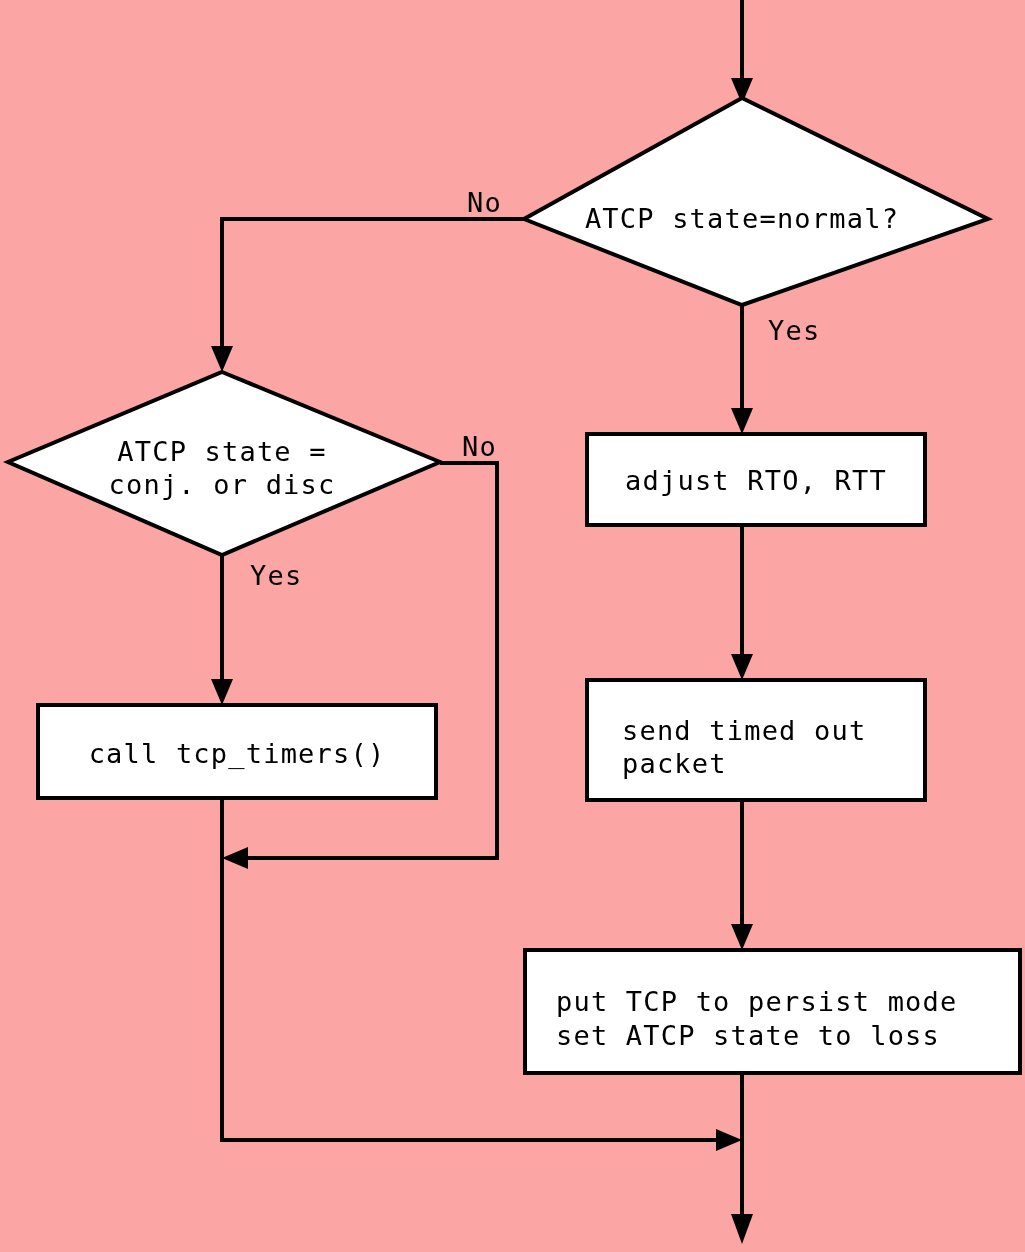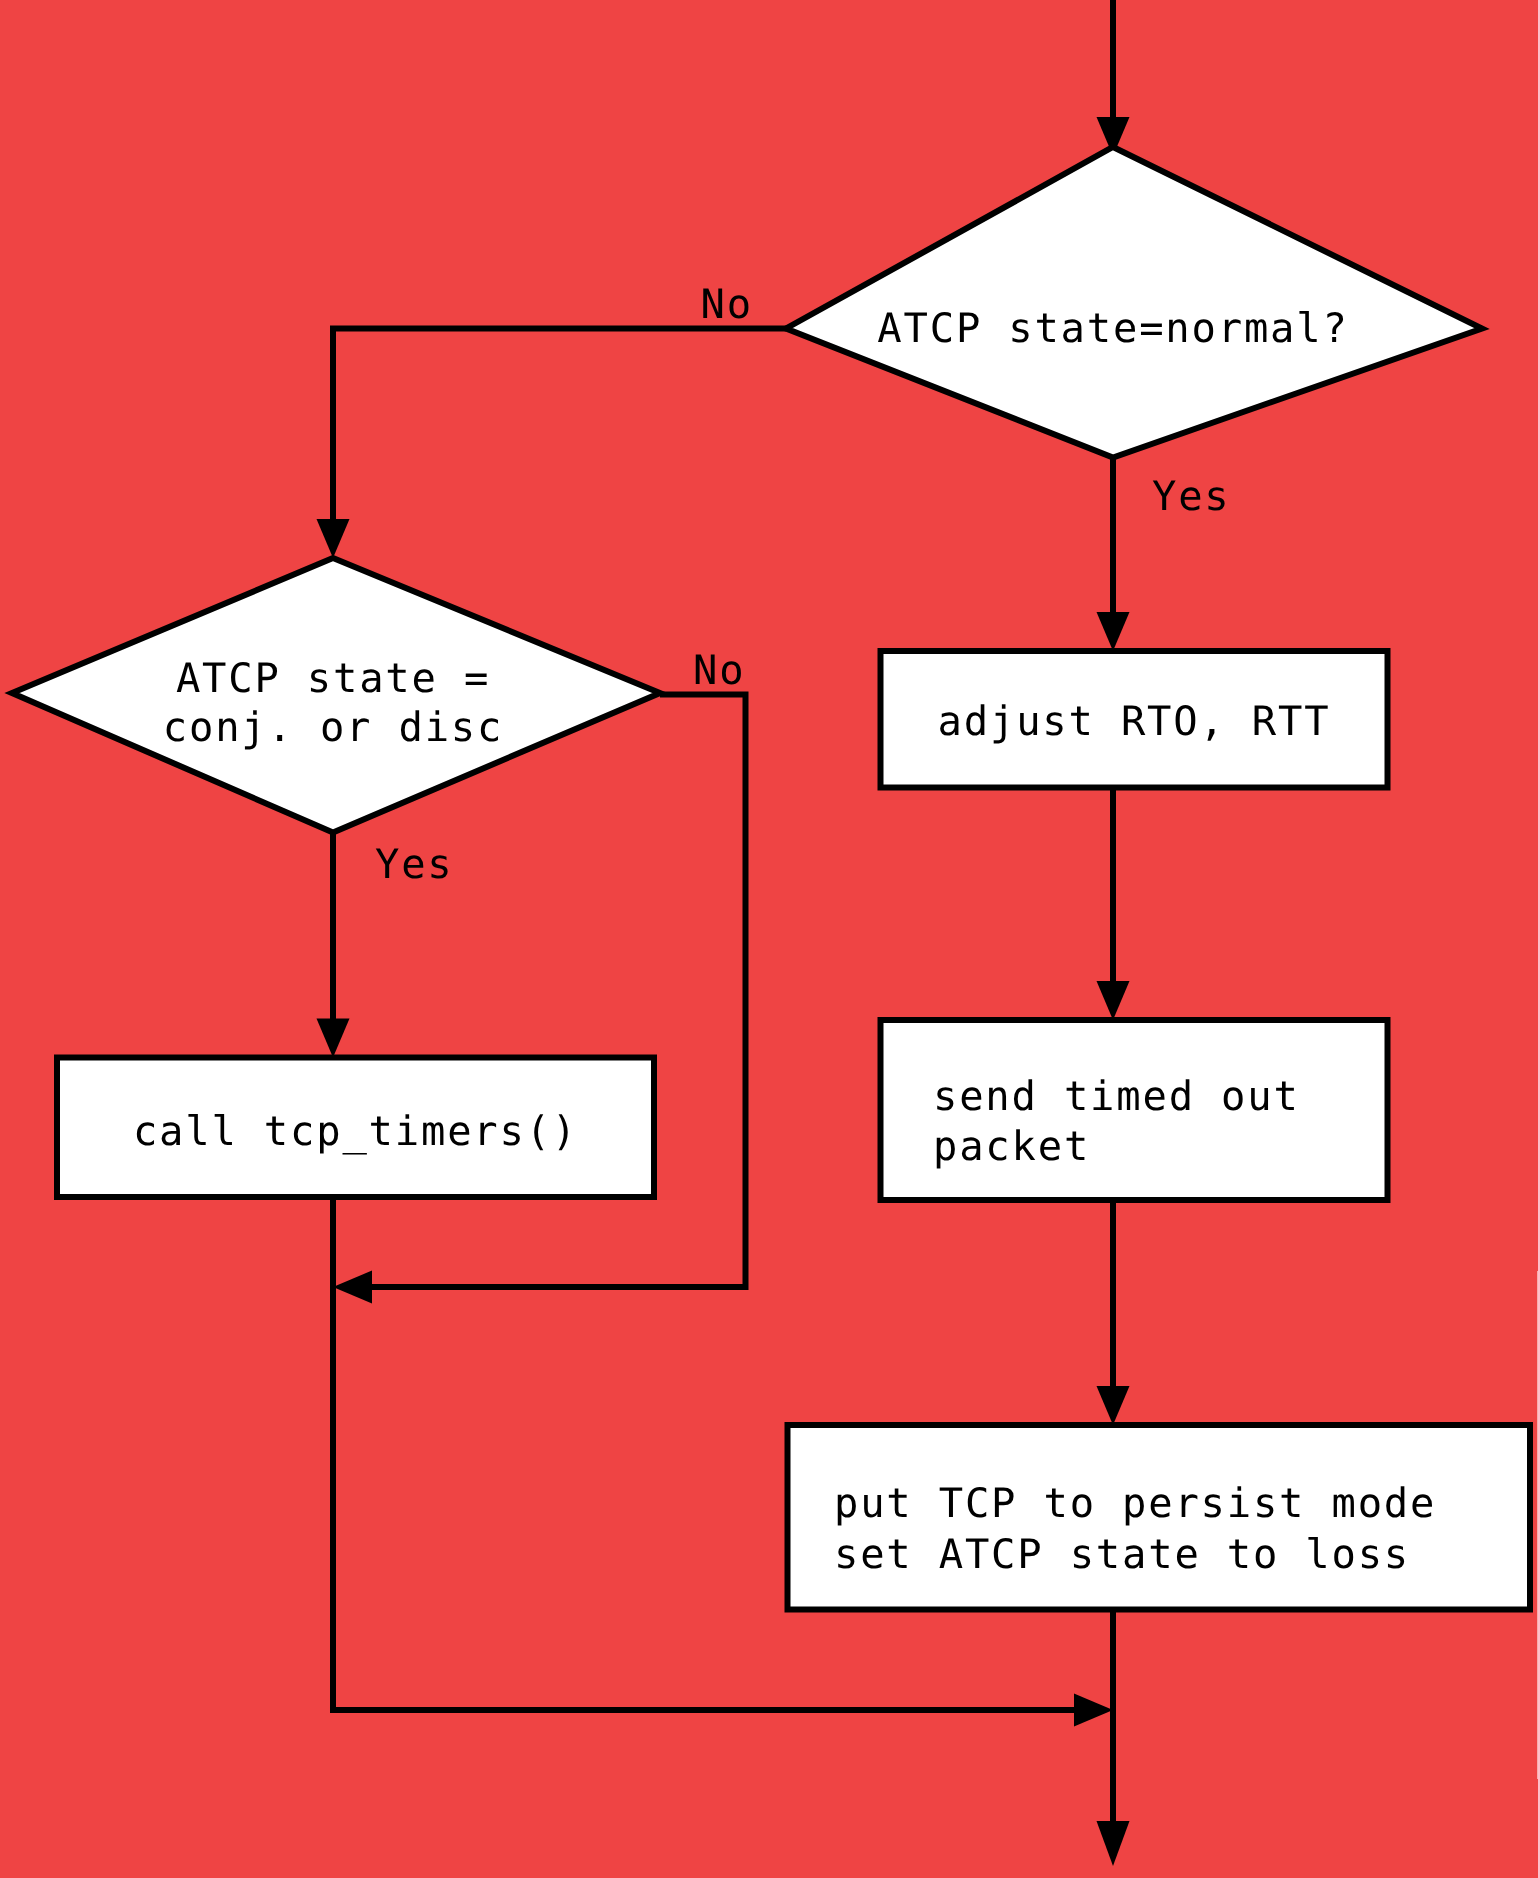--- a/index.html
+++ b/index.html
@@ -7,21 +7,21 @@
     padding: 0;
     background: #ffffff;
   }
   body {
     font-family: "DejaVu Sans Mono", monospace;
   }
   #flowchart-root {
     position: relative;
     width: 1025px;
     height: 1252px;
-    background: #ef4444;
+    background: #fca5a5;
     overflow: hidden;
   }
   svg.diagram {
     display: block;
     width: 1025px;
     height: 1252px;
   }
   .shape-outline {
     fill: #ffffff;
     stroke: #000000;

